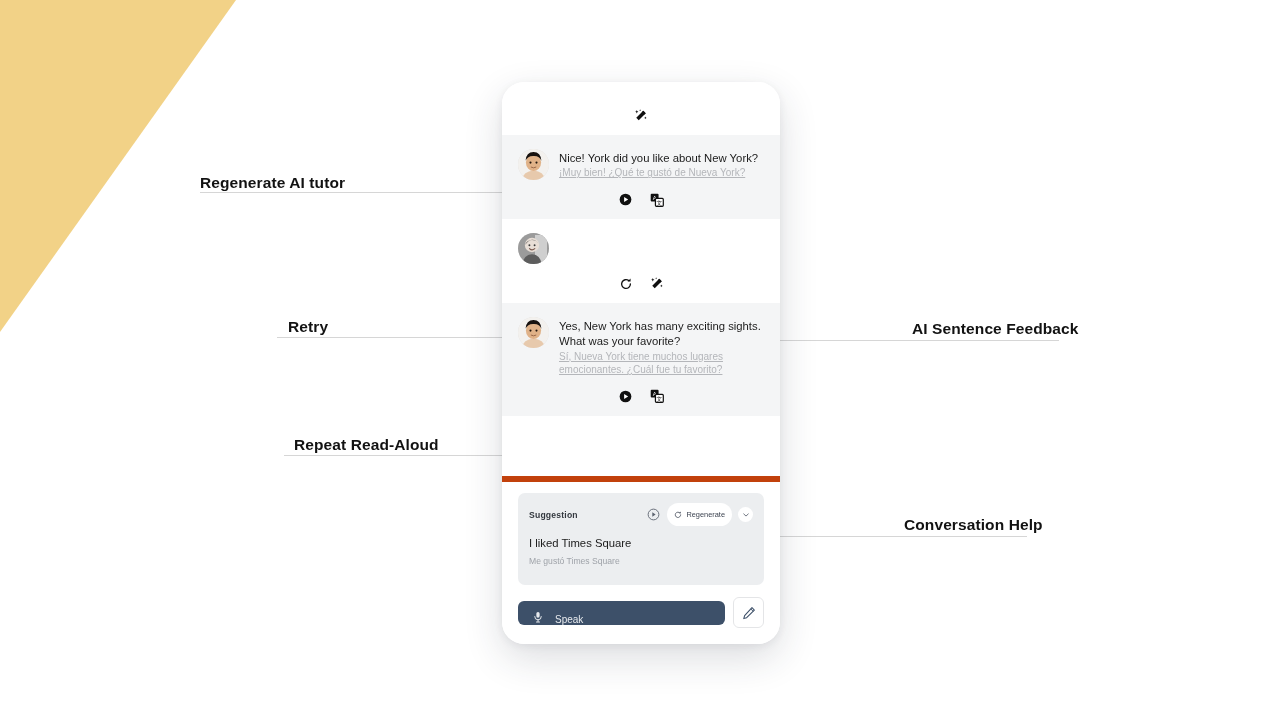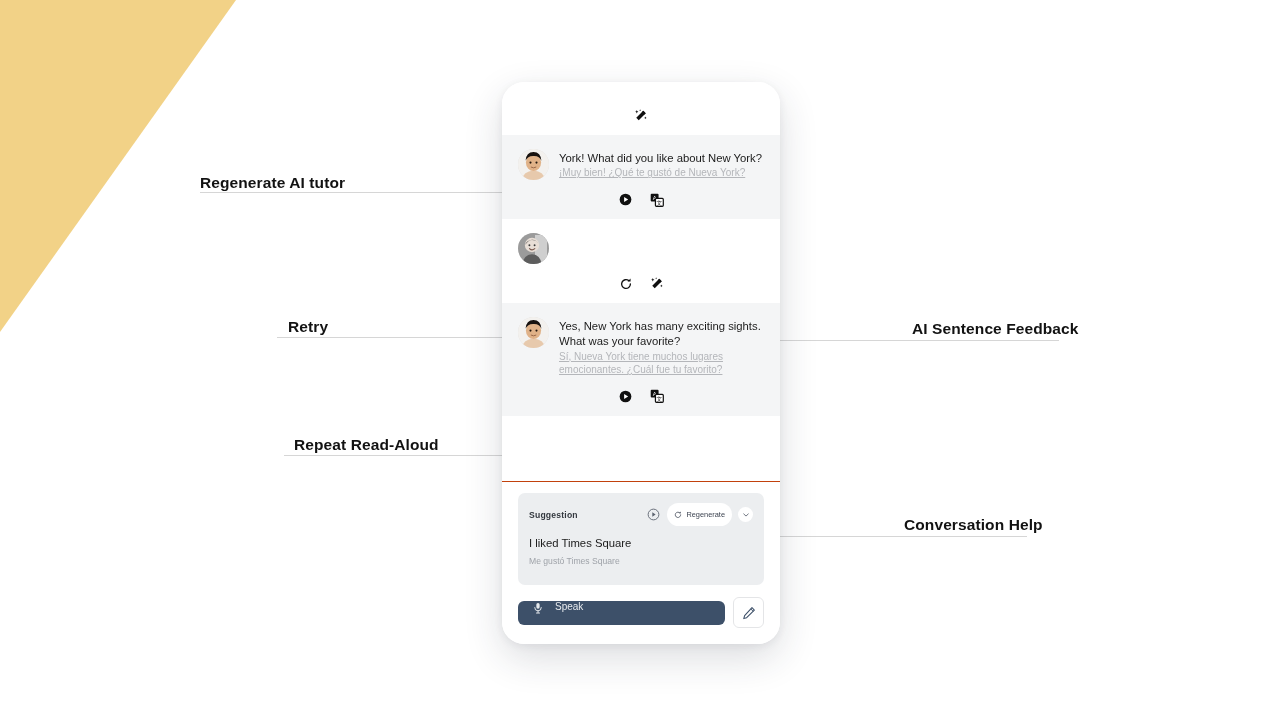--- a/index.html
+++ b/index.html
@@ -104,21 +104,21 @@
     display: inline-flex;
     align-items: center;
     justify-content: center;
     cursor: pointer;
   }
   .act-icon svg { display: block; }
 
   
   .composer {
     background: #ffffff;
-    border-top: 1px solid #c2410c;
+    border-top: 6px solid #c2410c;
     padding: 11px 16px 16px 16px;
   }
   .suggestion-card {
     background: #eceef0;
     border-radius: 7px;
     padding: 10px 11px 14px 11px;
     min-height: 92px;
   }
   .sugg-head {
     display: flex;
@@ -174,21 +174,21 @@
     align-items: center;
     gap: 8px;
     margin-top: 12px;
   }
   .speak-btn {
     flex: 1 1 auto;
     height: 24px;
     background: #3d5069;
     border-radius: 6px;
     display: flex;
-    align-items: flex-start;
+    align-items: flex-end;
     gap: 10px;
     padding: 0 12px;
     cursor: pointer;
   }
   .speak-label { font-size: 10px; color: #e7eaee; }
   .edit-btn {
     width: 31px; height: 31px;
     border: 1px solid #e4e5e7;
     border-radius: 6px;
     background: #fff;
@@ -254,21 +254,21 @@
             <rect width="31" height="31" fill="#f3f1ee"></rect>
             <path d="M4 31 Q5 22.5 15.5 21.6 Q26 22.5 27 31 Z" fill="#e7c9ac"></path>
             <ellipse cx="15.5" cy="13.5" rx="7.6" ry="8.6" fill="#e0b288"></ellipse>
             <path d="M7.6 11.6 Q8.2 3.0 15.5 3.0 Q22.8 3.0 23.4 11.8 Q21.6 6.6 15.5 6.9 Q9.6 6.7 7.6 11.6 Z" fill="#17120f"></path>
             <circle cx="12.5" cy="13.6" r="1.05" fill="#23180f"></circle>
             <circle cx="18.5" cy="13.6" r="1.05" fill="#23180f"></circle>
             <path d="M13.2 18.2 Q15.5 19.6 17.9 18.2" stroke="#9c6b4c" stroke-width="1" fill="none" stroke-linecap="round"></path>
           </svg>
         </div>
         <div class="msg-body">
-          <div class="msg-text">York! What did you like about New York?</div>
+          <div class="msg-text">Nice! York did you like about New York?</div>
           <div class="msg-trans">¡Muy bien! ¿Qué te gustó de Nueva York?</div>
         </div>
       </div>
       <div class="msg-actions">
         <span class="act-icon">
           <svg width="13" height="13" viewBox="0 0 16 16">
             <circle cx="8" cy="8" r="7.2" fill="#101010"></circle>
             <path d="M6.3 4.9 L11.3 8 L6.3 11.1 Z" fill="#ffffff"></path>
           </svg>
         </span>

